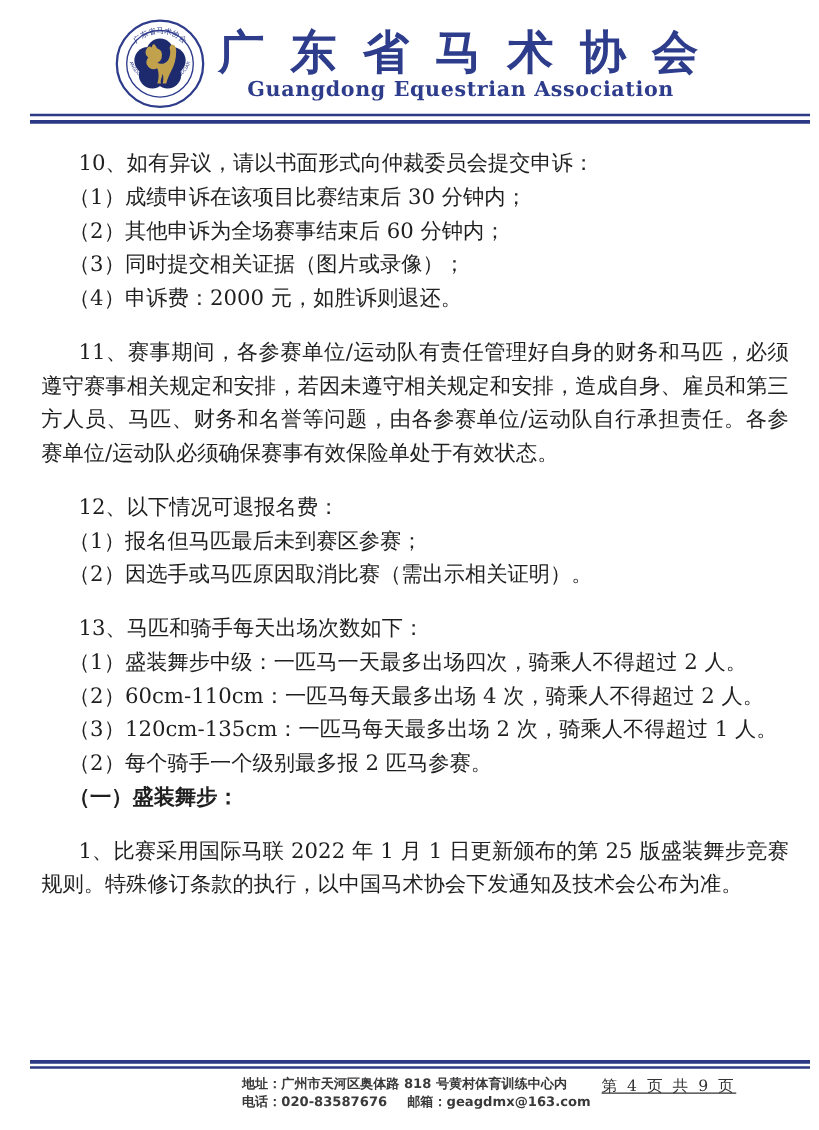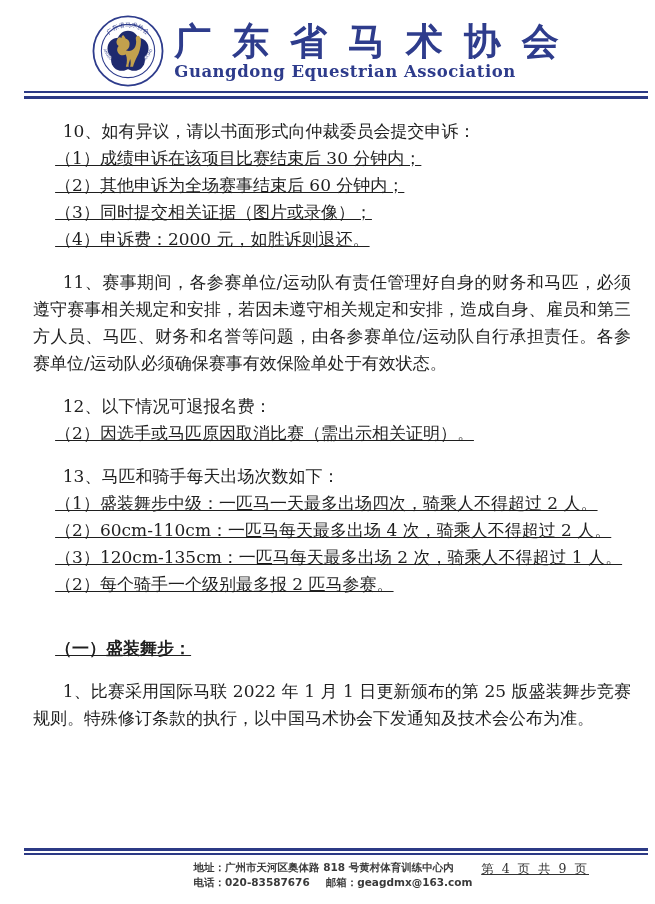--- a/index.html
+++ b/index.html
@@ -16,21 +16,21 @@
   .letterhead { padding-top: 14px; }
   .letterhead-inner {
     display: flex;
     justify-content: center;
     align-items: center;
     gap: 10px;
     height: 74px;
   }
   .logo { width: 72px; height: 72px; flex: 0 0 auto; }
   .logo svg { width: 72px; height: 72px; display: block; }
-  .titles { text-align: left; }
+  .titles { text-align: center; }
   .title-cn {
     font-size: 37px;
     font-weight: 700;
     color: #2e3c8c;
     letter-spacing: 4px;
     white-space: nowrap;
     line-height: 1.1;
   }
   .title-en {
     font-size: 16.5px;
@@ -54,22 +54,22 @@
     width: 598px;
     height: 748px;
     overflow: hidden;
     font-size: 17px;
     line-height: 27px;
     color: #1f1f1f;
     text-align: justify;
   }
   .para { margin: 0; }
   .indent-num   { text-indent: 1.75em; margin-top: 16px; }
-  .indent-paren { text-indent: 1.3em; text-decoration: underline; }
-  .bold { font-weight: 700; margin-top: 37px; }
+  .indent-paren { text-indent: 1.3em; }
+  .bold { font-weight: 700; }
   .gap-before { margin-top: 22px; }
 
   
   .page-footer { position: absolute; left: 0; top: 848px; width: 655px; }
   .footer-row {
     position: relative;
     margin-top: 5px;
     width: 647px;
   }
   .footer-contact {
@@ -140,20 +140,21 @@
   </header>
 
   <main class="content">
     <p class="para indent-num">10、如有异议，请以书面形式向仲裁委员会提交申诉：</p>
     <p class="para indent-paren">（1）成绩申诉在该项目比赛结束后 30 分钟内；</p>
     <p class="para indent-paren">（2）其他申诉为全场赛事结束后 60 分钟内；</p>
     <p class="para indent-paren">（3）同时提交相关证据（图片或录像）；</p>
     <p class="para indent-paren">（4）申诉费：2000 元，如胜诉则退还。</p>
     <p class="para indent-num">11、赛事期间，各参赛单位/运动队有责任管理好自身的财务和马匹，必须遵守赛事相关规定和安排，若因未遵守相关规定和安排，造成自身、雇员和第三方人员、马匹、财务和名誉等问题，由各参赛单位/运动队自行承担责任。各参赛单位/运动队必须确保赛事有效保险单处于有效状态。</p>
     <p class="para indent-num">12、以下情况可退报名费：</p>
+    <p class="para indent-paren">（1）报名但马匹最后未到赛区参赛；</p>
     <p class="para indent-paren">（2）因选手或马匹原因取消比赛（需出示相关证明）。</p>
     <p class="para indent-num">13、马匹和骑手每天出场次数如下：</p>
     <p class="para indent-paren">（1）盛装舞步中级：一匹马一天最多出场四次，骑乘人不得超过 2 人。</p>
     <p class="para indent-paren">（2）60cm-110cm：一匹马每天最多出场 4 次，骑乘人不得超过 2 人。</p>
     <p class="para indent-paren">（3）120cm-135cm：一匹马每天最多出场 2 次，骑乘人不得超过 1 人。</p>
     <p class="para indent-paren">（2）每个骑手一个级别最多报 2 匹马参赛。</p>
     <p class="para indent-paren bold">（一）盛装舞步：</p>
     <p class="para indent-num">1、比赛采用国际马联 2022 年 1 月 1 日更新颁布的第 25 版盛装舞步竞赛规则。特殊修订条款的执行，以中国马术协会下发通知及技术会公布为准。</p>
   </main>
 

